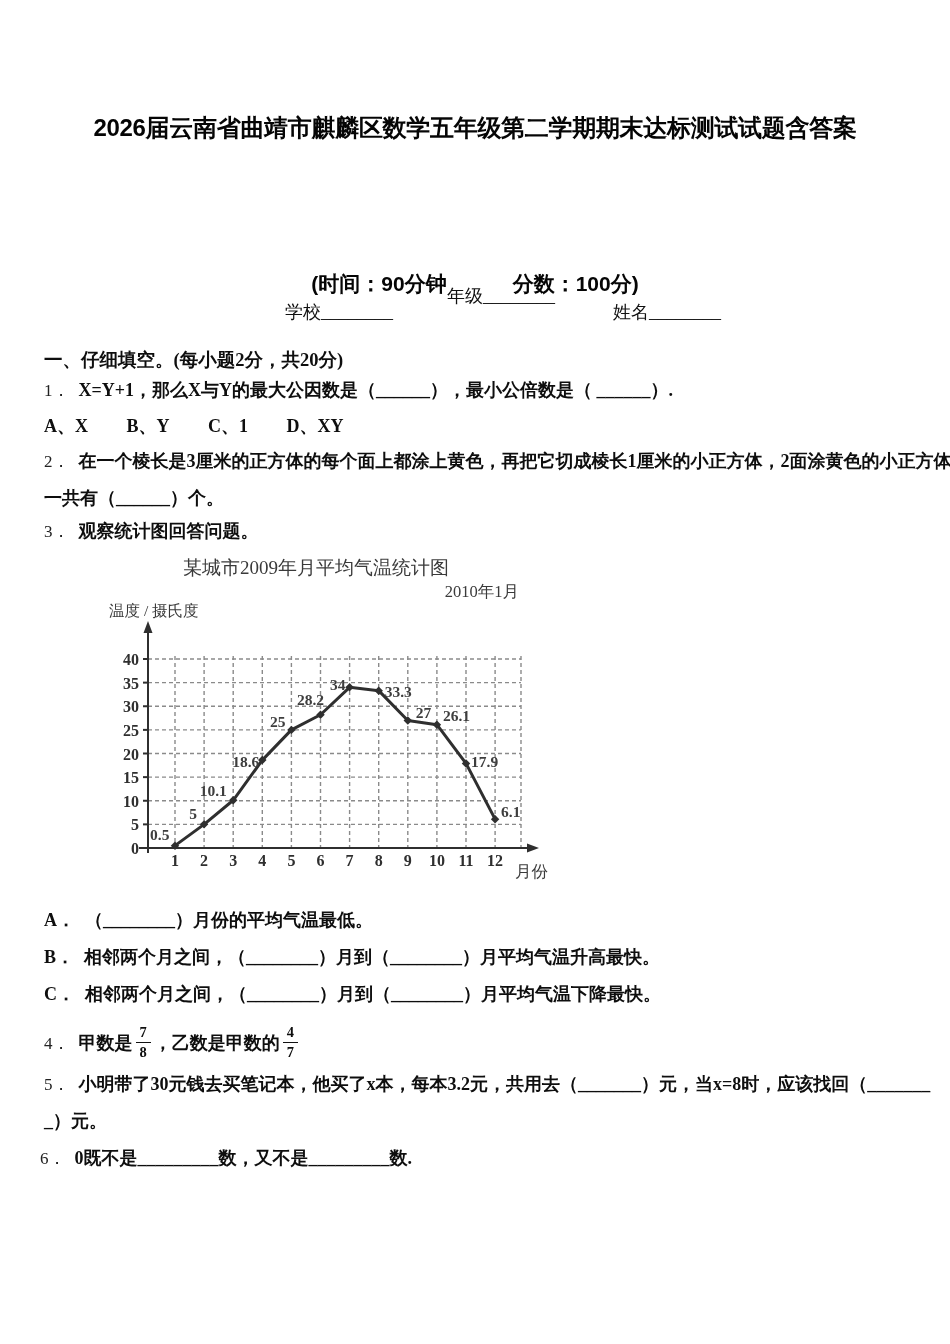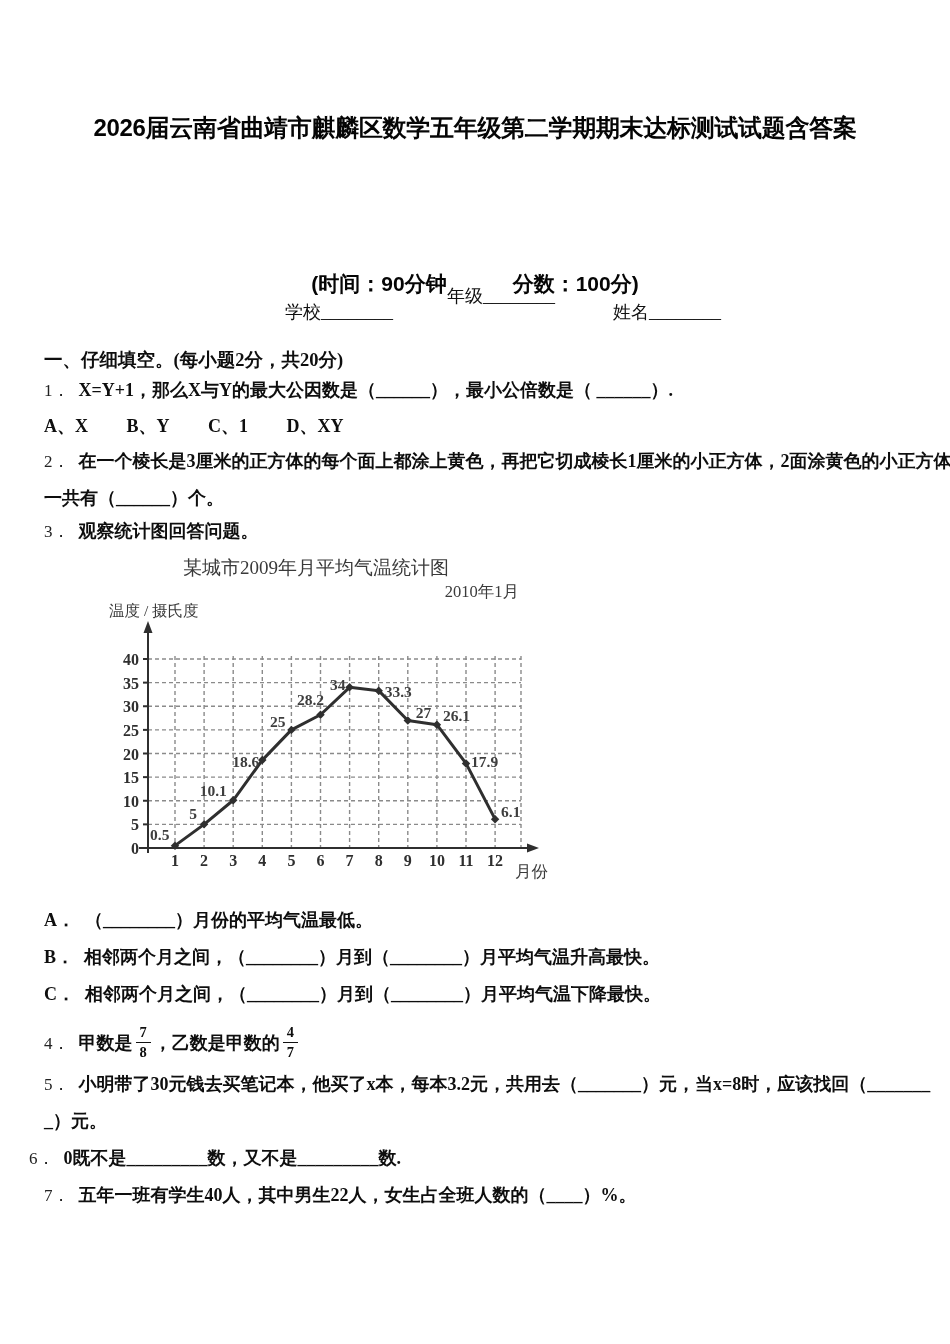--- a/index.html
+++ b/index.html
@@ -170,21 +170,18 @@
 
   <div class="abs q" style="left:44px;top:1025px;">
     <span class="qnum">4．</span><span>甲数是</span><span class="frac"><span class="num">7</span><span class="den">8</span></span><span>，乙数是甲数的</span><span class="frac"><span class="num">4</span><span class="den">7</span></span>
   </div>
 
   <div class="abs q" style="left:44px;top:1072px;">
     <span class="qnum">5．</span><span>小明带了30元钱去买笔记本，他买了x本，每本3.2元，共用去（_______）元，当x=8时，应该找回（_______</span>
   </div>
   <div class="abs q" style="left:44px;top:1109px;">_）元。</div>
 
-  <div class="abs q" style="left:29px;top:1146px;">
+  <div class="abs q" style="left:40px;top:1146px;">
     <span class="qnum">6．</span><span>0既不是_________数，又不是_________数.</span>
   </div>
 
-  <div class="abs q" style="left:44px;top:1183px;">
-    <span class="qnum">7．</span><span>五年一班有学生40人，其中男生22人，女生占全班人数的（____）%。</span>
-  </div>
 
 </div>
 
 </body></html>

